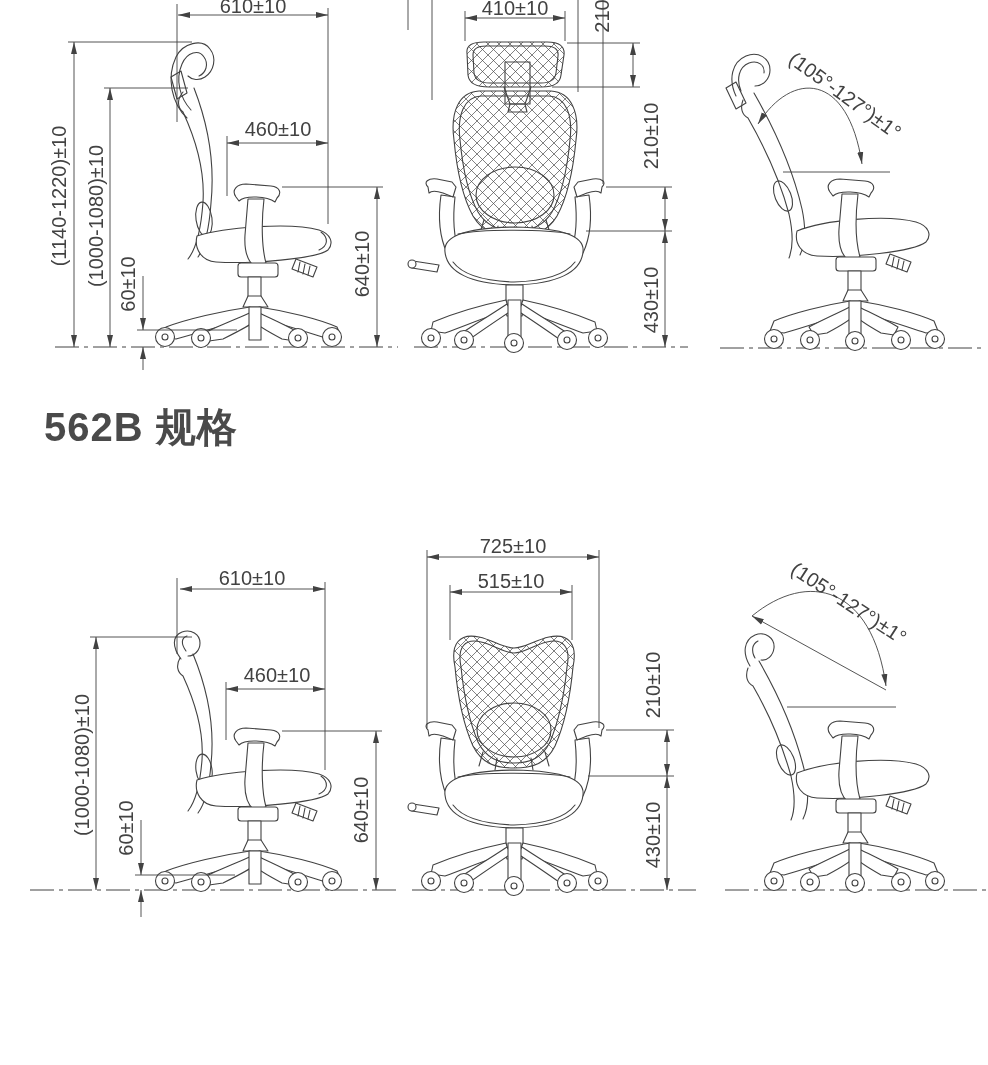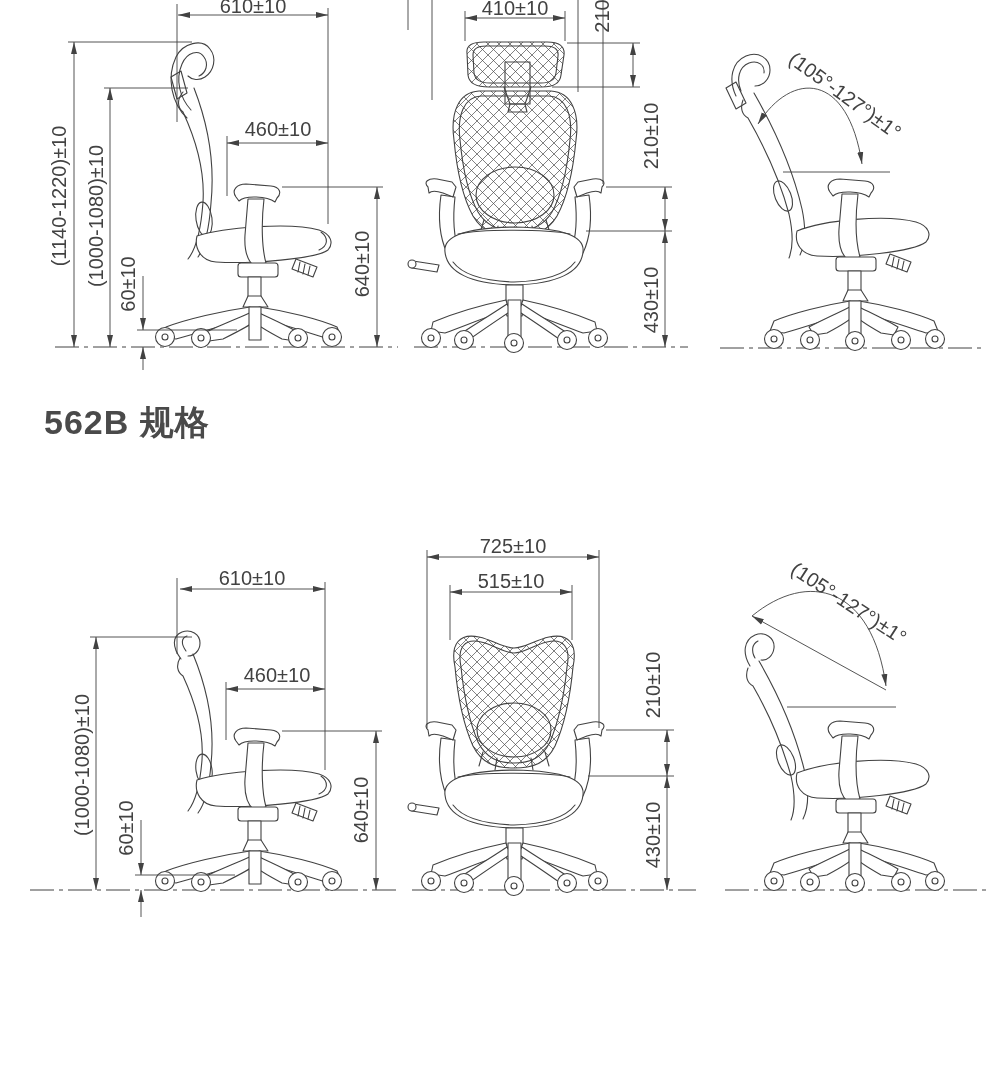--- a/index.html
+++ b/index.html
@@ -1,19 +1,19 @@
 <!DOCTYPE html>
 <html><head>
 <meta charset="utf-8">
 <style>
   html,body{margin:0;padding:0;background:#fff;}
   #page{position:relative;width:988px;height:991px;background:#fff;overflow:hidden;
         font-family:"Liberation Sans","DejaVu Sans",sans-serif;}
   .view{position:absolute;}
-  .heading{position:absolute;left:44px;font-size:34px;font-weight:700;color:#4a4a4a;
+  .heading{position:absolute;left:44px;font-size:40px;font-weight:700;color:#4a4a4a;
            letter-spacing:1px;font-family:"Liberation Sans","DejaVu Sans",sans-serif;}
   
   .ln{stroke:#424242;stroke-width:1.1;fill:none;stroke-linecap:round;stroke-linejoin:round;}
   .wh{stroke:#424242;stroke-width:1.1;fill:#ffffff;stroke-linejoin:round;}
   .dm{stroke:#424242;stroke-width:0.9;fill:none;}
   .gnd{stroke:#424242;stroke-width:1;fill:none;stroke-dasharray:24 5 4 5;}
   .dt{font-family:"Liberation Sans","DejaVu Sans",sans-serif;font-size:20px;fill:#424242;}
 </style>
 </head>
 <body>

